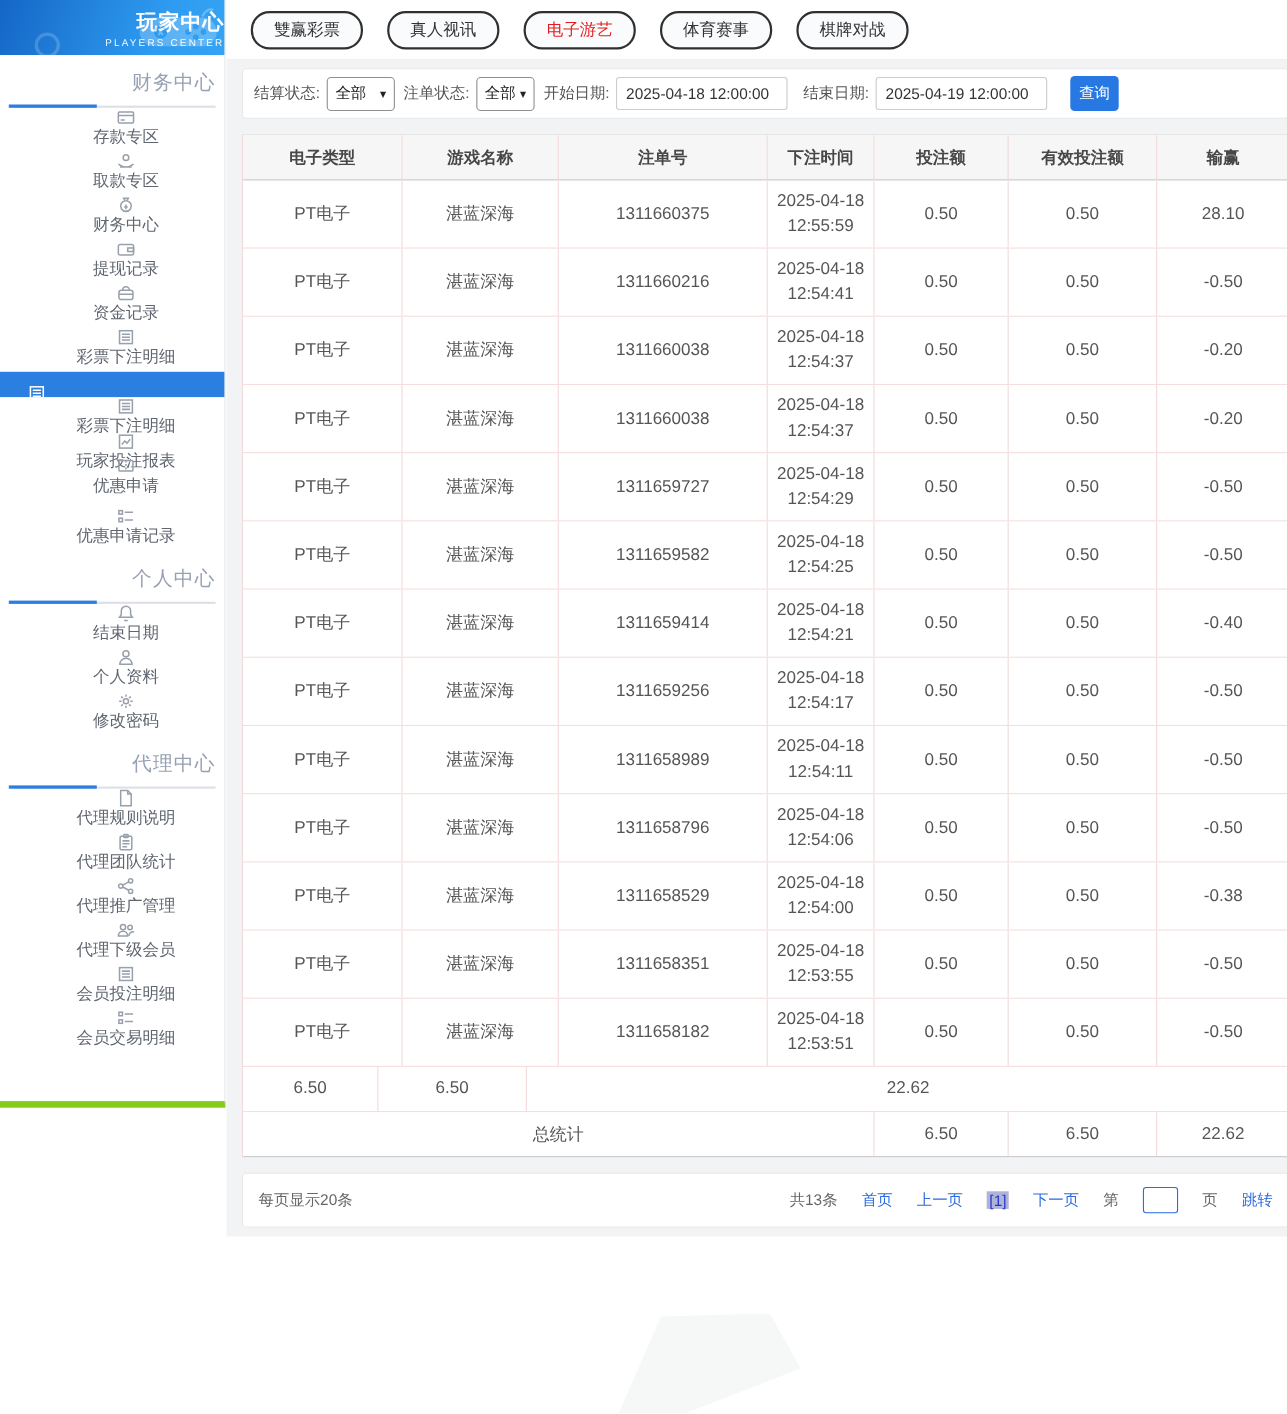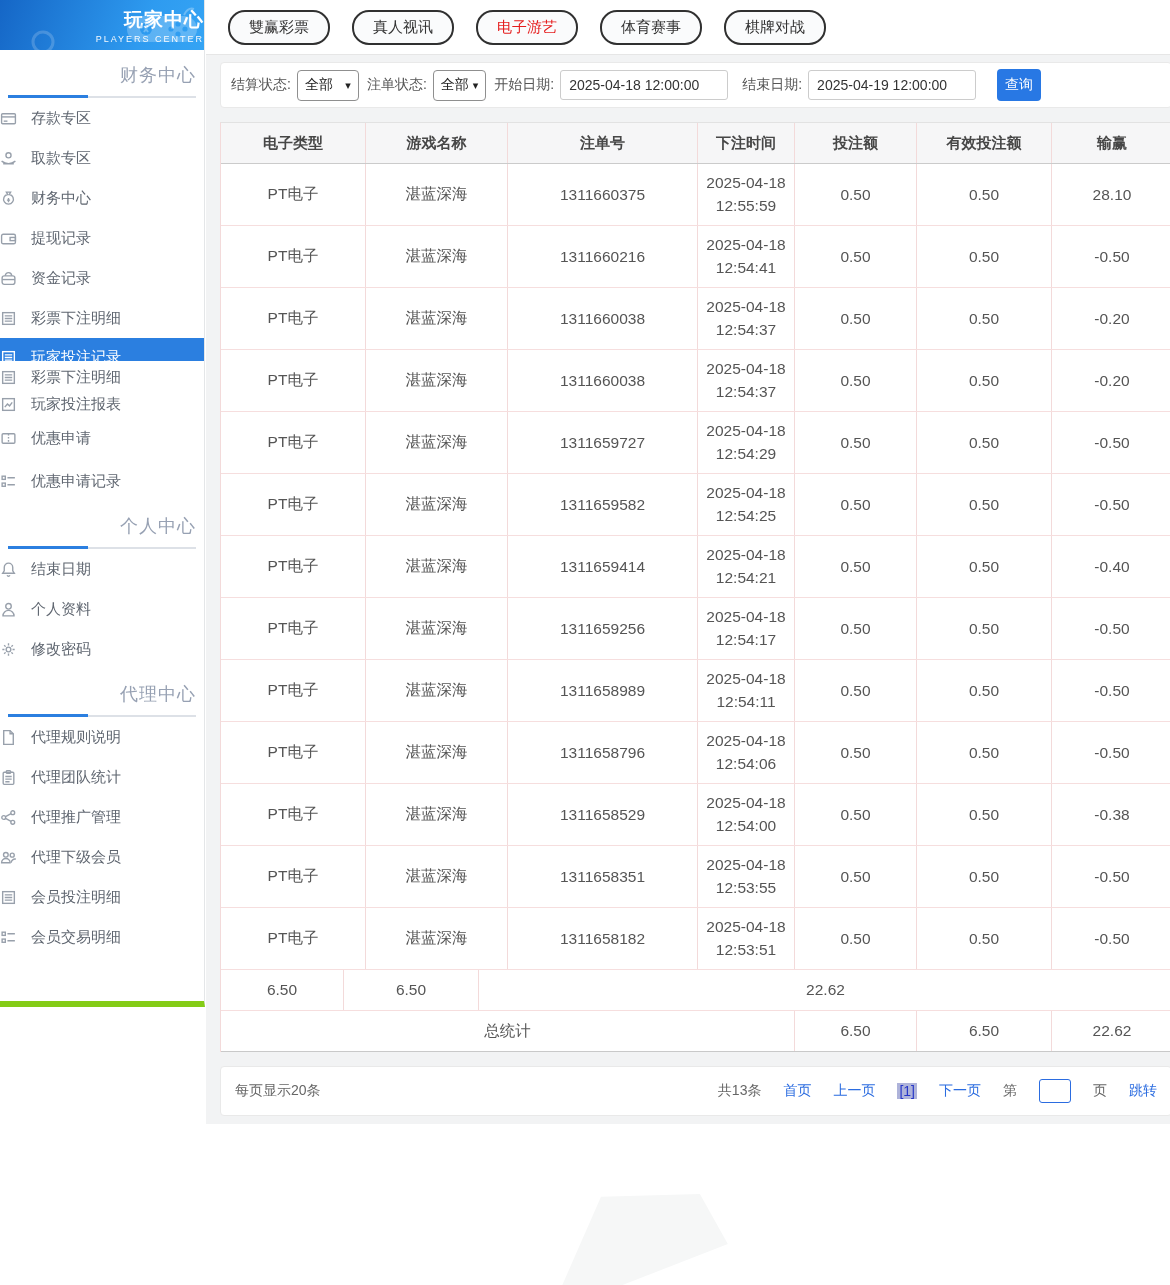--- a/index.html
+++ b/index.html
@@ -11,22 +11,22 @@
   .logo{height:50px;background:linear-gradient(110deg,#1566c6 0%,#2e9bf0 70%,#35a4f4 100%);
         color:#fff;padding:7px 0 0 20px;box-sizing:border-box;position:relative;overflow:hidden;}
   .logo-title{font-size:19px;font-weight:bold;letter-spacing:1px;}
   .logo-sub{font-size:9px;letter-spacing:2px;margin-top:1px;opacity:.95;margin-left:32px;}
   .logo-art{position:absolute;right:6px;top:2px;opacity:.28;}
   .logo-art2{position:absolute;left:28px;bottom:-8px;opacity:.18;}
   .side-section{padding:13px 8px 0 12px;}
   .side-section .sec-title{font-size:18px;color:#97a1b3;letter-spacing:1px;}
   .sec-line{margin-top:9px;height:2px;background:#dde1e7;position:relative;}
   .sec-line::before{content:"";position:absolute;left:-4px;top:-1px;width:80px;height:3px;background:#2b7fe0;}
-  .side-item{height:40px;display:flex;align-items:center;gap:14px;
-             font-size:15px;color:#5f6670;cursor:pointer;box-sizing:border-box;}
+  .side-item{height:40px;display:flex;align-items:center;padding-left:25px;gap:0;
+             font-size:15px;color:#5f6670;cursor:pointer;box-sizing:border-box;flex-direction:column;}
   .si-icon{width:17px;height:17px;display:inline-flex;align-items:center;justify-content:center;flex:0 0 17px;}
   .side-item.active{height:23px;background:#2b7fe0;overflow:hidden;align-items:flex-start;}
   .side-item.active .si-label{padding-top:10px;color:#fff;}
   .side-item.active .si-icon{padding-top:11px;}
   .side-item.active .si-icon svg *{stroke:#fff;}
   .side-item.h32{height:32px;}
   .side-item.h22{height:22px;}
   .side-item.h46{height:46px;}
   
   .main{position:absolute;left:206px;top:0;width:964px;height:1285px;background:#fff;}
@@ -36,21 +36,21 @@
         color:#333;cursor:pointer;white-space:nowrap;}
   .pill.active{color:#e51c1c;}
   .content{background:#f2f3f4;padding:7px 0 8px 0;}
   .wbox{background:#fff;border:1px solid #e9e9e9;border-radius:4px;margin-left:14px;margin-right:-2px;box-sizing:border-box;}
   
   .filter{height:46px;display:flex;align-items:center;padding-left:10px;gap:6px;font-size:14px;color:#555;}
   .fsel{border:1px solid #8f8f8f;border-radius:4px;height:29px;display:inline-flex;align-items:center;
         padding:0 7px;gap:10px;color:#222;background:#fff;cursor:pointer;}
   .fsel .chev{font-size:11px;color:#222;}
   .finput{border:1px solid #ccc;border-radius:3px;height:28px;width:146px;font-size:14px;color:#333;
-          padding:0 12px 0 8px;font-family:inherit;}
+          padding:0 0 0 8px;font-family:inherit;}
   .qbtn{margin-left:15px;width:44px;height:32px;background:#2878e4;border:none;border-radius:4px;color:#fff;
         font-size:14px;cursor:pointer;}
   
   .table-box{margin:14px 0 0 14px;margin-right:-2px;background:#fff;border-top:1px solid #e2e2e2;
              border-left:1px solid #f3dada;box-sizing:border-box;}
   .t-row,.t-head,.t-sum{display:flex;}
   .t-head{height:40px;background:#f6f6f7;border-bottom:1px solid #cbcbcb;font-weight:bold;color:#474747;font-size:15px;}
   .t-cell,.t-hcell,.t-scell{display:flex;align-items:center;justify-content:center;text-align:center;
              box-sizing:border-box;border-left:1px solid #f3dada;}
   .t-hcell:first-child,.t-cell:first-child,.t-scell:first-child{border-left:none;}

